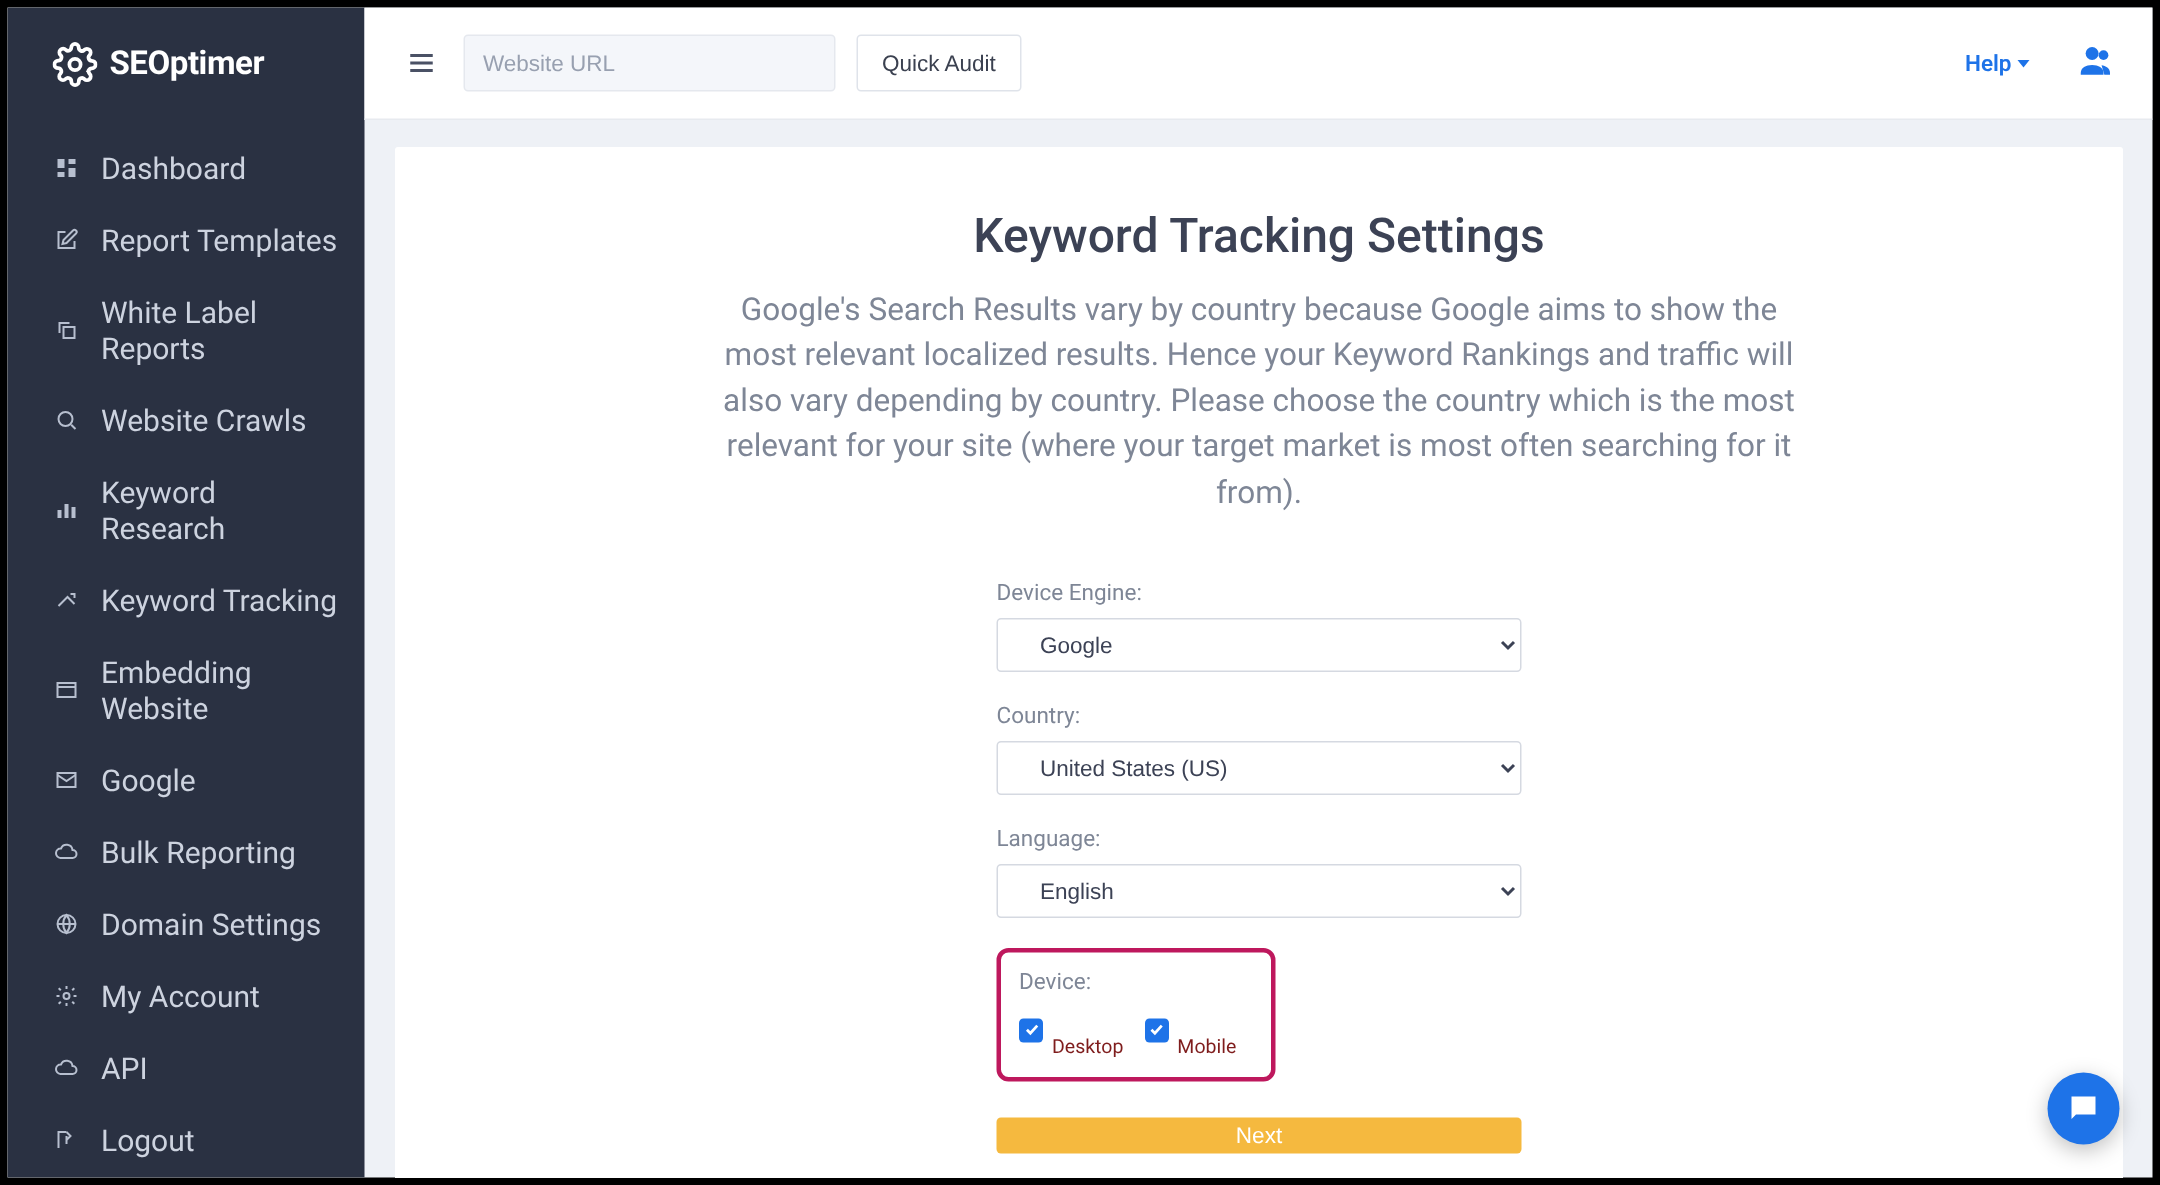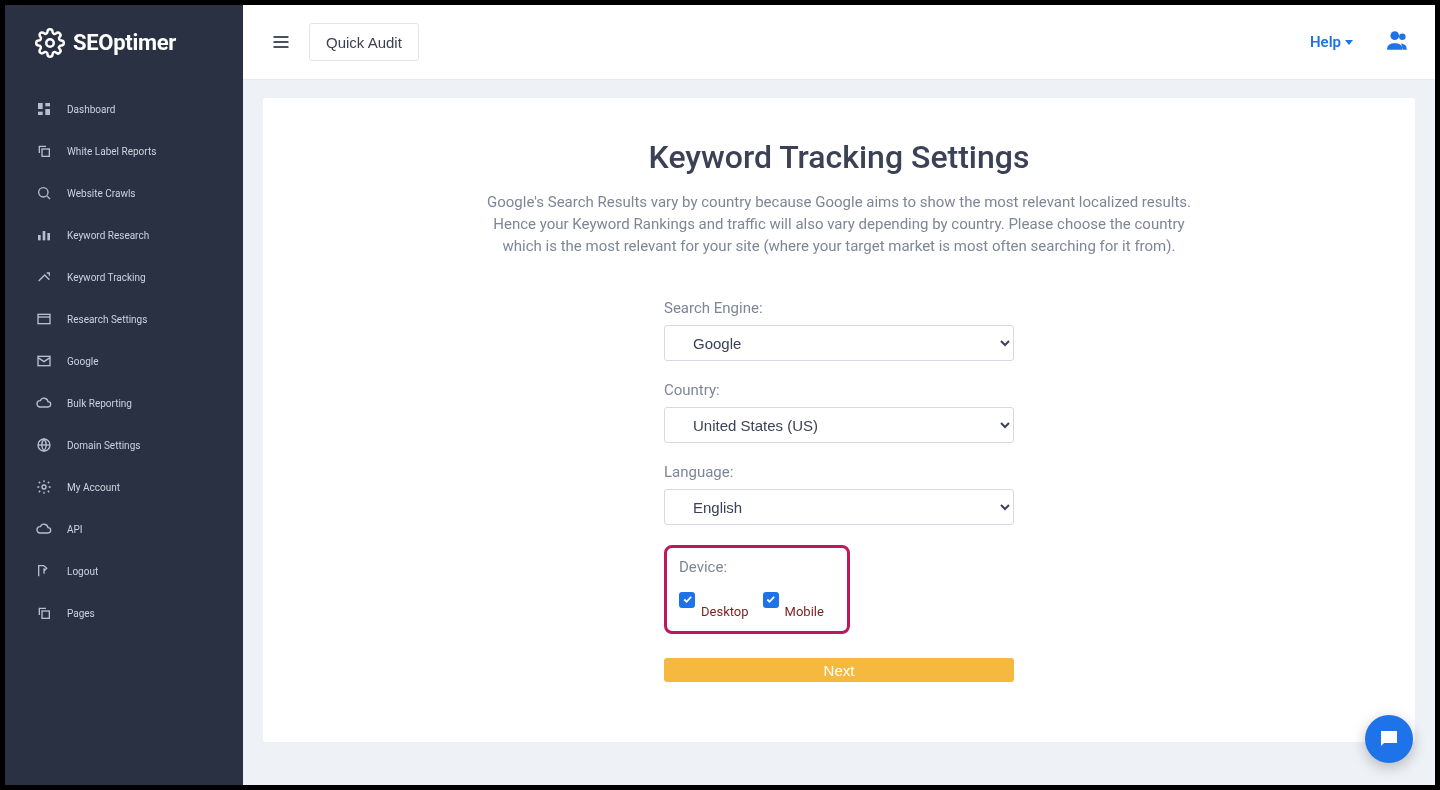--- a/index.html
+++ b/index.html
@@ -46,21 +46,21 @@
     .nav {
       flex: 1;
       overflow-y: auto;
       padding-top: 8px;
     }
     .nav-item {
       display: flex;
       align-items: center;
       gap: 14px;
       padding: 12px 14px 12px 30px;
-      font-size: 10px;
+      font-size: 20px;
       color: #cdd3df;
       cursor: pointer;
     }
     .nav-icon {
       width: 18px;
       height: 18px;
       display: inline-flex;
       align-items: center;
       justify-content: center;
       flex-shrink: 0;
@@ -153,21 +153,21 @@
       text-align: center;
       font-size: 32px;
       font-weight: 500;
       color: #3c4255;
       margin-bottom: 16px;
     }
     .page-desc {
       text-align: center;
       max-width: 720px;
       margin: 0 auto 42px;
-      font-size: 15px;
+      font-size: 21px;
       line-height: 1.45;
       color: #7e8696;
     }
     .form {
       width: 350px;
       margin: 0 auto;
     }
     .form-group { margin-bottom: 20px; }
     .form-label {
       display: block;
@@ -266,20 +266,29 @@
               <rect x="14" y="3" width="7" height="5"></rect>
               <rect x="14" y="12" width="7" height="9"></rect>
               <rect x="3" y="16" width="7" height="5"></rect>
             </svg>
           </span>
         <span>Dashboard</span>
       </div>
       <div class="nav-item">
         <span class="nav-icon">
             <svg width="16" height="16" viewBox="0 0 24 24" fill="none" stroke="currentColor" stroke-width="2">
+              <path d="M11 4H4v16h16v-7"></path>
+              <path d="M18.5 2.5a2.1 2.1 0 0 1 3 3L12 15l-4 1 1-4 9.5-9.5z"></path>
+            </svg>
+          </span>
+        <span>Report Templates</span>
+      </div>
+      <div class="nav-item">
+        <span class="nav-icon">
+            <svg width="16" height="16" viewBox="0 0 24 24" fill="none" stroke="currentColor" stroke-width="2">
               <rect x="9" y="9" width="11" height="11"></rect>
               <path d="M5 15V5h10"></path>
             </svg>
           </span>
         <span>White Label Reports</span>
       </div>
       <div class="nav-item">
         <span class="nav-icon">
             <svg width="16" height="16" viewBox="0 0 24 24" fill="none" stroke="currentColor" stroke-width="2">
               <circle cx="11" cy="11" r="7"></circle>
@@ -307,21 +316,21 @@
           </span>
         <span>Keyword Tracking</span>
       </div>
       <div class="nav-item">
         <span class="nav-icon">
             <svg width="16" height="16" viewBox="0 0 24 24" fill="none" stroke="currentColor" stroke-width="2">
               <rect x="3" y="5" width="18" height="14"></rect>
               <path d="M3 9h18"></path>
             </svg>
           </span>
-        <span>Research Settings</span>
+        <span>Embedding Website</span>
       </div>
       <div class="nav-item">
         <span class="nav-icon">
             <svg width="16" height="16" viewBox="0 0 24 24" fill="none" stroke="currentColor" stroke-width="2">
               <rect x="3" y="5" width="18" height="14"></rect>
               <path d="m3 7 9 6 9-6"></path>
             </svg>
           </span>
         <span>Google</span>
       </div>
@@ -381,20 +390,21 @@
     </nav>
   </aside>
 
   <div class="main">
     <div class="topbar">
       <span class="hamburger">
         <svg width="20" height="20" viewBox="0 0 24 24" fill="none" stroke="currentColor" stroke-width="2.5">
             <path d="M3 6h18M3 12h18M3 18h18"></path>
           </svg>
       </span>
+      <input class="url-input" placeholder="Website URL" style="">
       <button class="quick-audit-btn">Quick Audit</button>
       <div class="spacer"></div>
       <div class="help-link">
         <span>Help</span>
         <span class="caret-down"></span>
       </div>
       <span class="user-icon">
         <svg width="26" height="26" viewBox="0 0 24 24" fill="currentColor">
             <circle cx="9" cy="8" r="4"></circle>
             <circle cx="16" cy="9" r="3"></circle>
@@ -404,21 +414,21 @@
       </span>
     </div>
 
     <div class="content-area">
       <div class="card">
         <h1 class="page-title">Keyword Tracking Settings</h1>
         <p class="page-desc">Google's Search Results vary by country because Google aims to show the most relevant localized results. Hence your Keyword Rankings and traffic will also vary depending by country. Please choose the country which is the most relevant for your site (where your target market is most often searching for it from).</p>
 
         <div class="form">
           <div class="form-group">
-            <label class="form-label">Search Engine:</label>
+            <label class="form-label">Device Engine:</label>
             <select class="form-select">
               <option>Google</option>
             </select>
           </div>
           <div class="form-group">
             <label class="form-label">Country:</label>
             <select class="form-select">
               <option>United States (US)</option>
             </select>
           </div>

